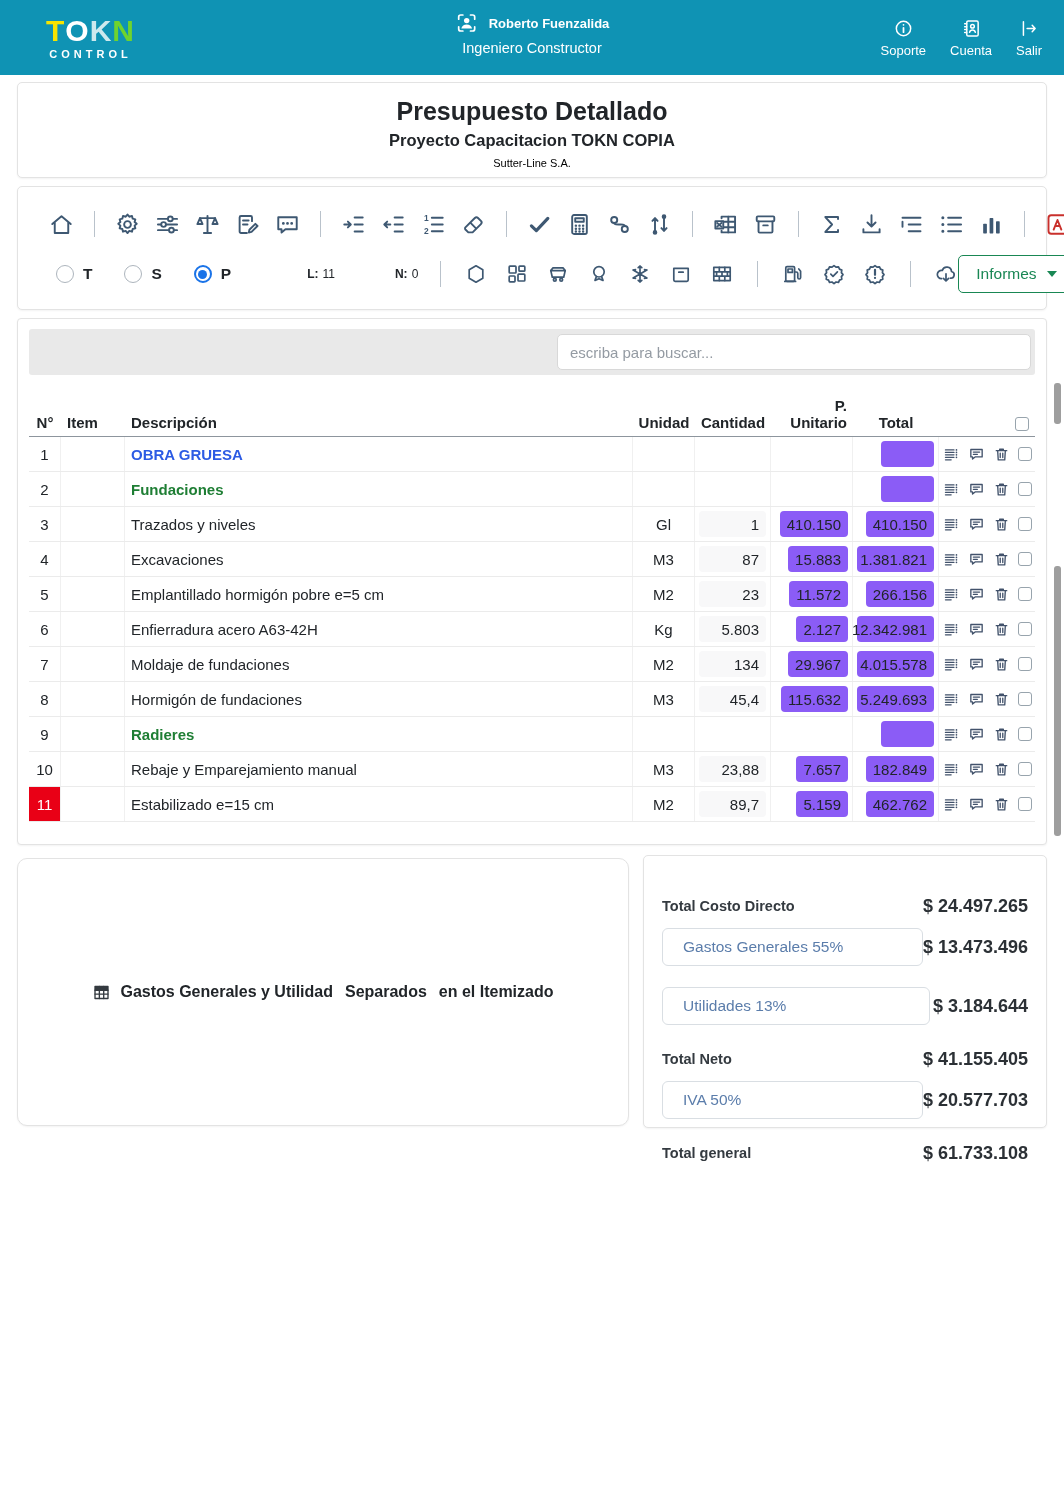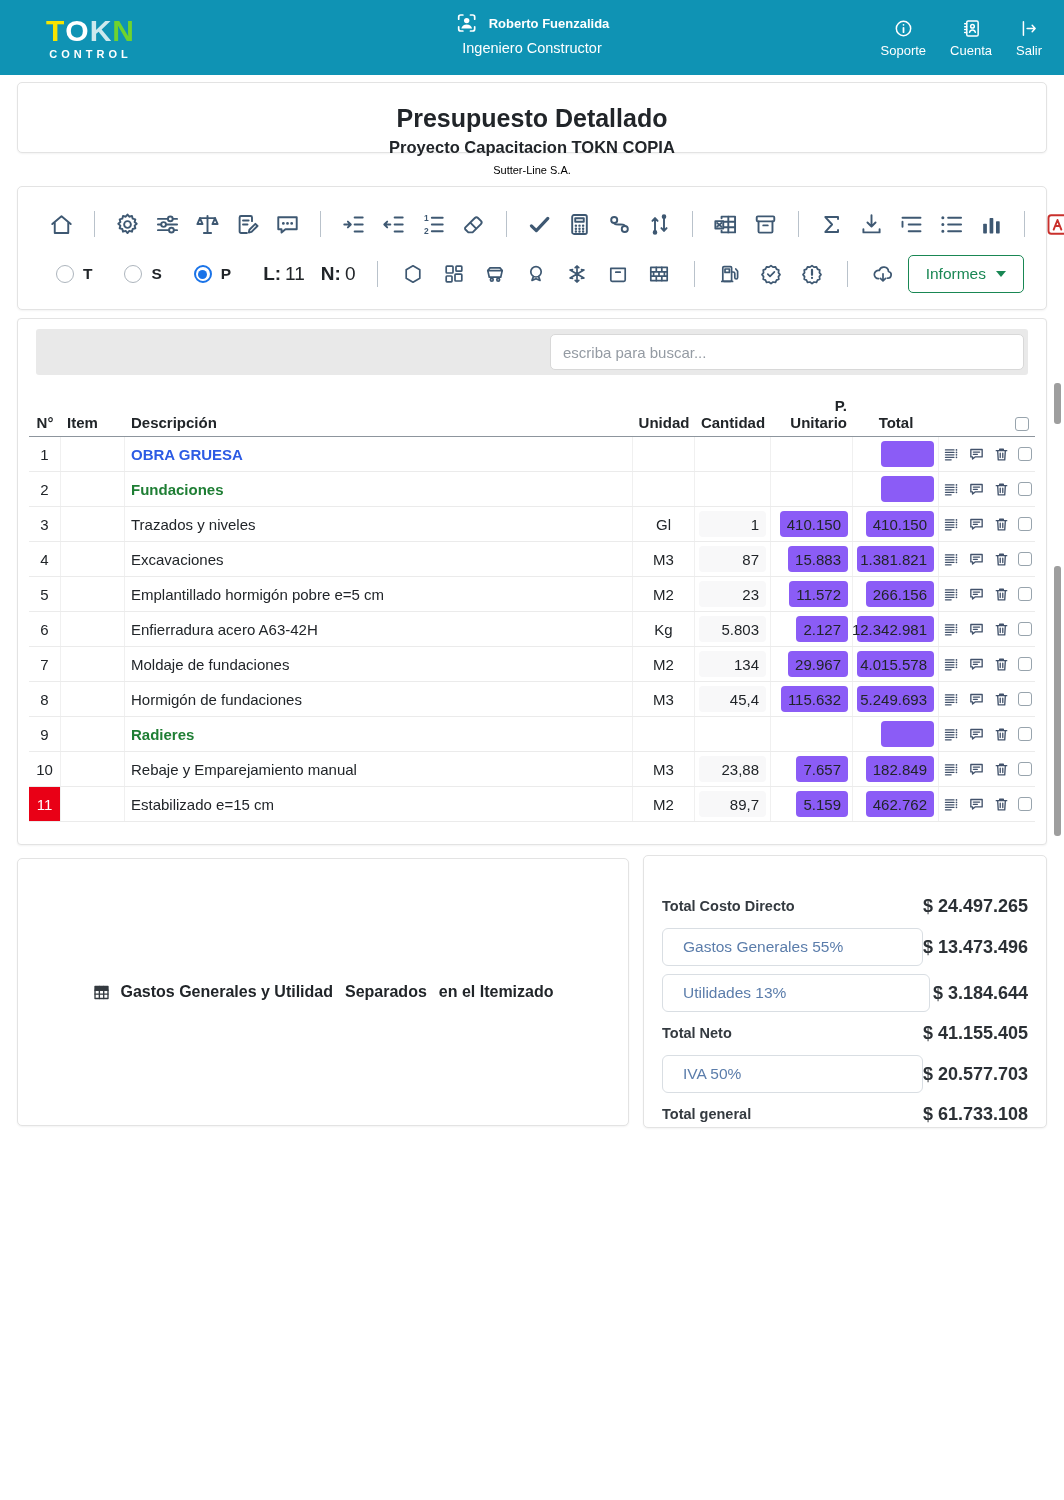--- a/index.html
+++ b/index.html
@@ -16,48 +16,48 @@
   .user-block { position:absolute; left:50%; transform:translateX(-50%); top:11px; text-align:center; color:#fff; }
   .user-top { display:flex; align-items:center; justify-content:center; gap:10px; }
   .user-top svg { width:24px; height:24px; }
   .user-name { font-size:13px; font-weight:700; }
   .user-role { font-size:14.5px; margin-top:5px; }
   .hdr-nav { display:flex; gap:24px; margin-left:auto; }
   .nav-item { display:flex; flex-direction:column; align-items:center; gap:4px; color:#fff; font-size:13px; cursor:pointer; }
   .nav-item svg { width:21px; height:21px; }
 
   
-  .title-card { left:17px; top:82px; width:1030px; height:71px; text-align:center; padding-top:21px; }
+  .title-card { left:17px; top:82px; width:1030px; height:96px; text-align:center; padding-top:14px; }
   .pg-title { font-size:25px; font-weight:700; }
   .pg-sub { font-size:16.5px; font-weight:700; margin-top:5px; }
   .pg-company { font-size:11px; color:#000000; margin-top:7px; }
 
   
   .toolbar-card { left:17px; top:186px; width:1030px; height:124px; }
   .tb-row1 { display:flex; align-items:center; gap:13px; height:66px; padding:8px 14px 0 30px; }
   .tbi { width:27px; height:27px; color:#3e5872; cursor:pointer; flex:0 0 auto; }
   .tbi svg, .tbi2 svg, .act-icon svg, .note-icon svg, .nav-item svg, .user-top svg { display:block; width:100%; height:100%; }
   .tbi.pdf { color:#c9302c; }
   .tb-div { width:1px; height:26px; background:#b9c2cb; margin:0 6px; flex:0 0 auto; }
   .tb-row2 { display:flex; align-items:center; height:50px; padding:0 22px 8px 38px; }
   .radio-wrap { display:flex; align-items:center; gap:9px; margin-right:32px; cursor:pointer; }
   .radio { width:18px; height:18px; border:1.5px solid #adb5bd; border-radius:50%; background:#fff; position:relative; flex:0 0 auto; }
   .radio.sel { border:2.5px solid #1a73e8; }
   .radio.sel::after { content:""; position:absolute; inset:2.5px; background:#1a73e8; border-radius:50%; }
   .radio-label { font-weight:700; font-size:15.5px; }
-  .counter { font-size:19px; margin-right:16px; white-space:nowrap; }
+  .counter { font-size:12px; margin-right:16px; white-space:nowrap;margin-left:44px; }
   .counter b { font-weight:700; margin-right:4px; }
   .tb2-icons { display:flex; align-items:center; gap:17px; }
   .tbi2 { width:24px; height:24px; color:#3e5872; cursor:pointer; flex:0 0 auto; }
   .informes-btn { margin-left:auto; border:1px solid #198754; color:#198754; background:#fff; border-radius:5px; height:38px; padding:0 17px; font-size:15.5px; font-family:inherit; display:flex; align-items:center; gap:10px; cursor:pointer; }
   .caret { width:0; height:0; border-left:5px solid transparent; border-right:5px solid transparent; border-top:6px solid #198754; }
 
   
   .main-card { left:17px; top:318px; width:1030px; height:527px; border-radius:4px; }
-  .search-strip { margin:10px 18px 12px; height:46px; background:#e9e9e9; border-radius:3px; position:relative; }
+  .search-strip { margin:10px 11px 12px; height:46px; background:#e9e9e9; border-radius:3px; position:relative; }
   .search-input { position:absolute; right:4px; top:5px; width:474px; height:36px; border:1px solid #d8d8d8; border-radius:5px; padding:0 12px; font-size:15px; font-family:inherit; color:#333; background:#fff; }
   .search-input::placeholder { color:#949ba3; }
   .btable { margin:0 11px; font-size:15px; }
   .trow { display:grid; grid-template-columns:32px 64px 1fr 62px 76px 82px 86px 96px; align-items:stretch; height:35px; border-bottom:1px solid #ebebeb; }
   .trow.thead { height:50px; border-bottom:1px solid #8d959d; font-weight:700; }
   .thead > div { display:flex; align-items:flex-end; padding:0 6px 5px; }
   .h-center { justify-content:center; }
   .h-right { justify-content:flex-end; }
   .h-punit { flex-direction:column; align-items:center; justify-content:flex-end; line-height:17px; }
   .c { display:flex; align-items:center; padding:0 6px; border-right:1px solid #f0f0f0; min-width:0; }
@@ -75,29 +75,29 @@
   .c-act { display:flex; gap:8px; justify-content:center; align-items:center; }
   .act-icon { width:17px; height:17px; color:#42526b; cursor:pointer; flex:0 0 auto; }
   .cb { width:14px; height:14px; border:1.5px solid #98a4ad; border-radius:3px; background:#fff; cursor:pointer; flex:0 0 auto; }
 
   
   .sbt { position:absolute; width:7px; right:3px; background:#9e9e9e; border-radius:3px; }
   .sbt1 { top:383px; height:41px; }
   .sbt2 { top:566px; height:270px; }
 
   
-  .left-card { left:17px; top:858px; width:612px; height:268px; display:flex; align-items:center; justify-content:center; }
+  .left-card { left:17px; top:858px; width:612px; height:268px; display:flex; align-items:center; justify-content:center;border-radius:10px; }
   .note { display:flex; align-items:center; gap:9px; font-size:16px; font-weight:600; color:#212529; }
   .note-icon { width:19px; height:19px; color:#343a40; flex:0 0 auto; }
   .note .sep { font-weight:800; margin:0 3px;text-align:center; }
 
   .right-card { left:643px; top:855px; width:404px; height:273px; padding-top:37px; }
   .srow { display:flex; align-items:center; justify-content:space-between; padding:0 18px; }
   .srow.plain { height:26px; margin-bottom:9px; }
-  .srow.boxed { height:38px; margin-bottom:8px; }
+  .srow.boxed { height:38px; margin-bottom:21px; }
   .slabel { font-weight:700; font-size:14.5px; color:#343a40; }
   .sval { font-weight:700; font-size:18px; color:#2b3035; white-space:nowrap; }
   .sbox { width:268px; height:38px; border:1px solid #d9dee3; border-radius:6px; display:flex; align-items:center; padding-left:20px; color:#5b7dab; font-size:15.5px; background:#fff; cursor:pointer; }
 </style>
 </head>
 <body>
 
 <div class="app-header">
   <div class="brand">
     <div class="brand-word">

